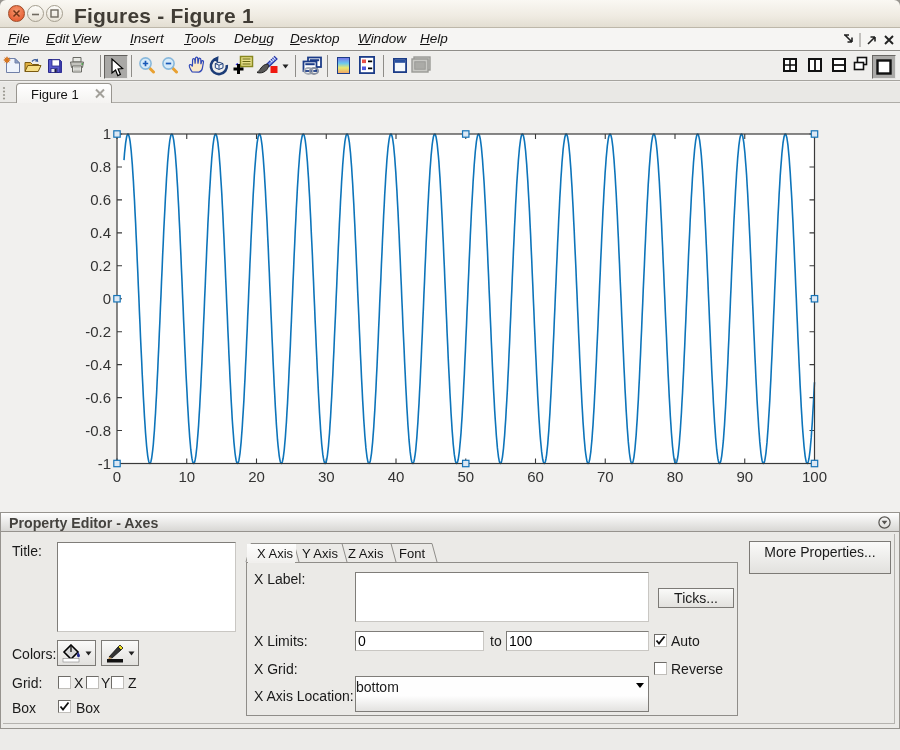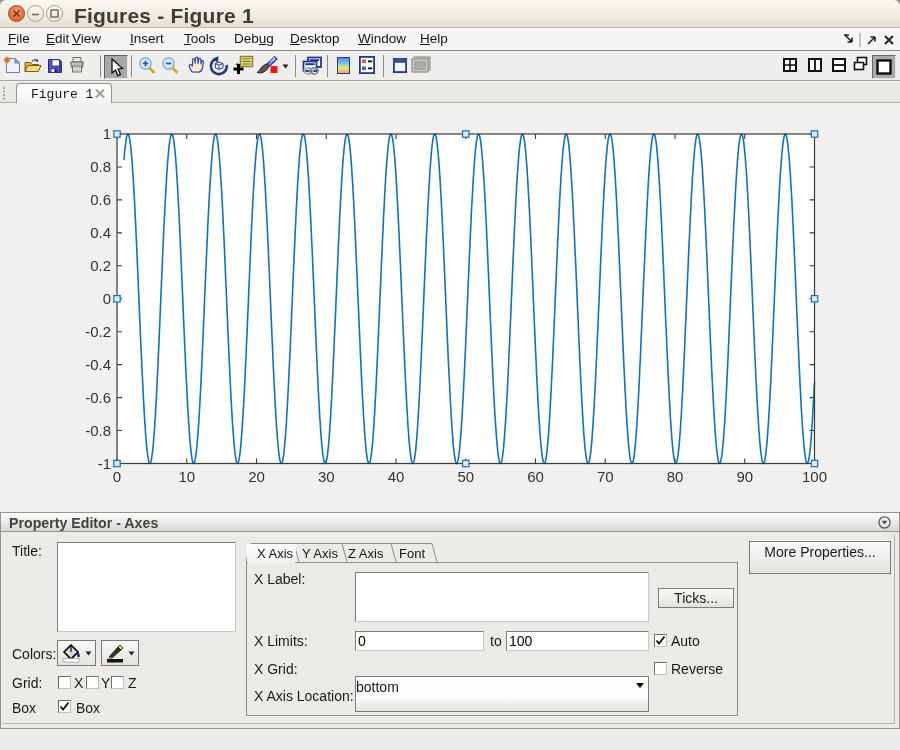--- a/index.html
+++ b/index.html
@@ -7,27 +7,27 @@
 
 #titlebar{left:0;top:0;width:900px;height:28px;background:linear-gradient(#FAF8F3,#EFEBE2 60%,#E3DED2);border-bottom:1px solid #BDB7A9;border-radius:6px 6px 0 0;z-index:2;}
 .corner{position:absolute;top:0;width:8px;height:8px;background:#98958F;z-index:1;}
 .winbtn{position:absolute;top:5px;width:17px;height:17px;border-radius:50%;}
 #btnclose{left:8px;background:radial-gradient(circle at 50% 35%,#F59A70,#E8643A 70%);border:1px solid #9E4A26;color:#5E2D12;}
 #btnmin{left:27px;background:linear-gradient(#FDFCF9,#E8E3D7);border:1px solid #A49E8F;color:#6F6A60;}
 #btnmax{left:46px;background:linear-gradient(#FDFCF9,#E8E3D7);border:1px solid #A49E8F;color:#6F6A60;}
 #wintitle{left:74px;top:3.5px;font-size:21px;font-weight:bold;color:#403C35;letter-spacing:0.2px;}
 
 #menubar{left:0;top:28px;width:900px;height:23px;background:#F6F5F3;border-bottom:1px solid #8F8D89;}
-.mi{position:absolute;top:3px;font-size:13.5px;color:#141414;}
+.mi{position:absolute;top:3px;font-size:13.5px;color:#141414;font-style:italic;}
 .mi u{text-decoration:underline;}
 
 #toolbar{left:0;top:52px;width:900px;height:29px;background:#EFEEEC;border-bottom:1px solid #A5A39E;}
 .tsep{position:absolute;top:3px;width:1px;height:22px;background:#8E8C88;}
 
-#tabbar{left:0;top:82px;width:900px;height:21px;background:#E9E8E5;border-bottom:1px solid #AEaca7;font-family:Liberation Mono, monospace;}
+#tabbar{left:0;top:82px;width:900px;height:21px;background:#E9E8E5;border-bottom:1px solid #AEaca7;}
 #figtab{position:absolute;left:16px;top:1px;width:96px;height:20px;background:linear-gradient(#FFFFFF,#F4F3F1);border:1px solid #98958F;border-bottom:none;border-radius:4px 4px 0 0;}
 #figtab span{position:absolute;left:14px;top:3px;font-size:13px;color:#141414;}
 #tabhandle{left:2px;top:4px;}
 
 #canvas{left:0;top:104px;width:900px;height:408px;background:#F1F0EE;}
 
 #proppanel{left:0;top:512px;width:900px;height:217px;background:#EBEAE7;border:1px solid #96938E;}
 #prophdr{left:0;top:0;width:898px;height:19px;background:linear-gradient(#FEFEFE,#D8D7D4);border-bottom:1px solid #96938E;}
 #prophdr b{position:absolute;left:8px;top:2px;font-size:14.2px;color:#44423E;}
 .plabel{position:absolute;font-size:14px;color:#1A1A1A;}

